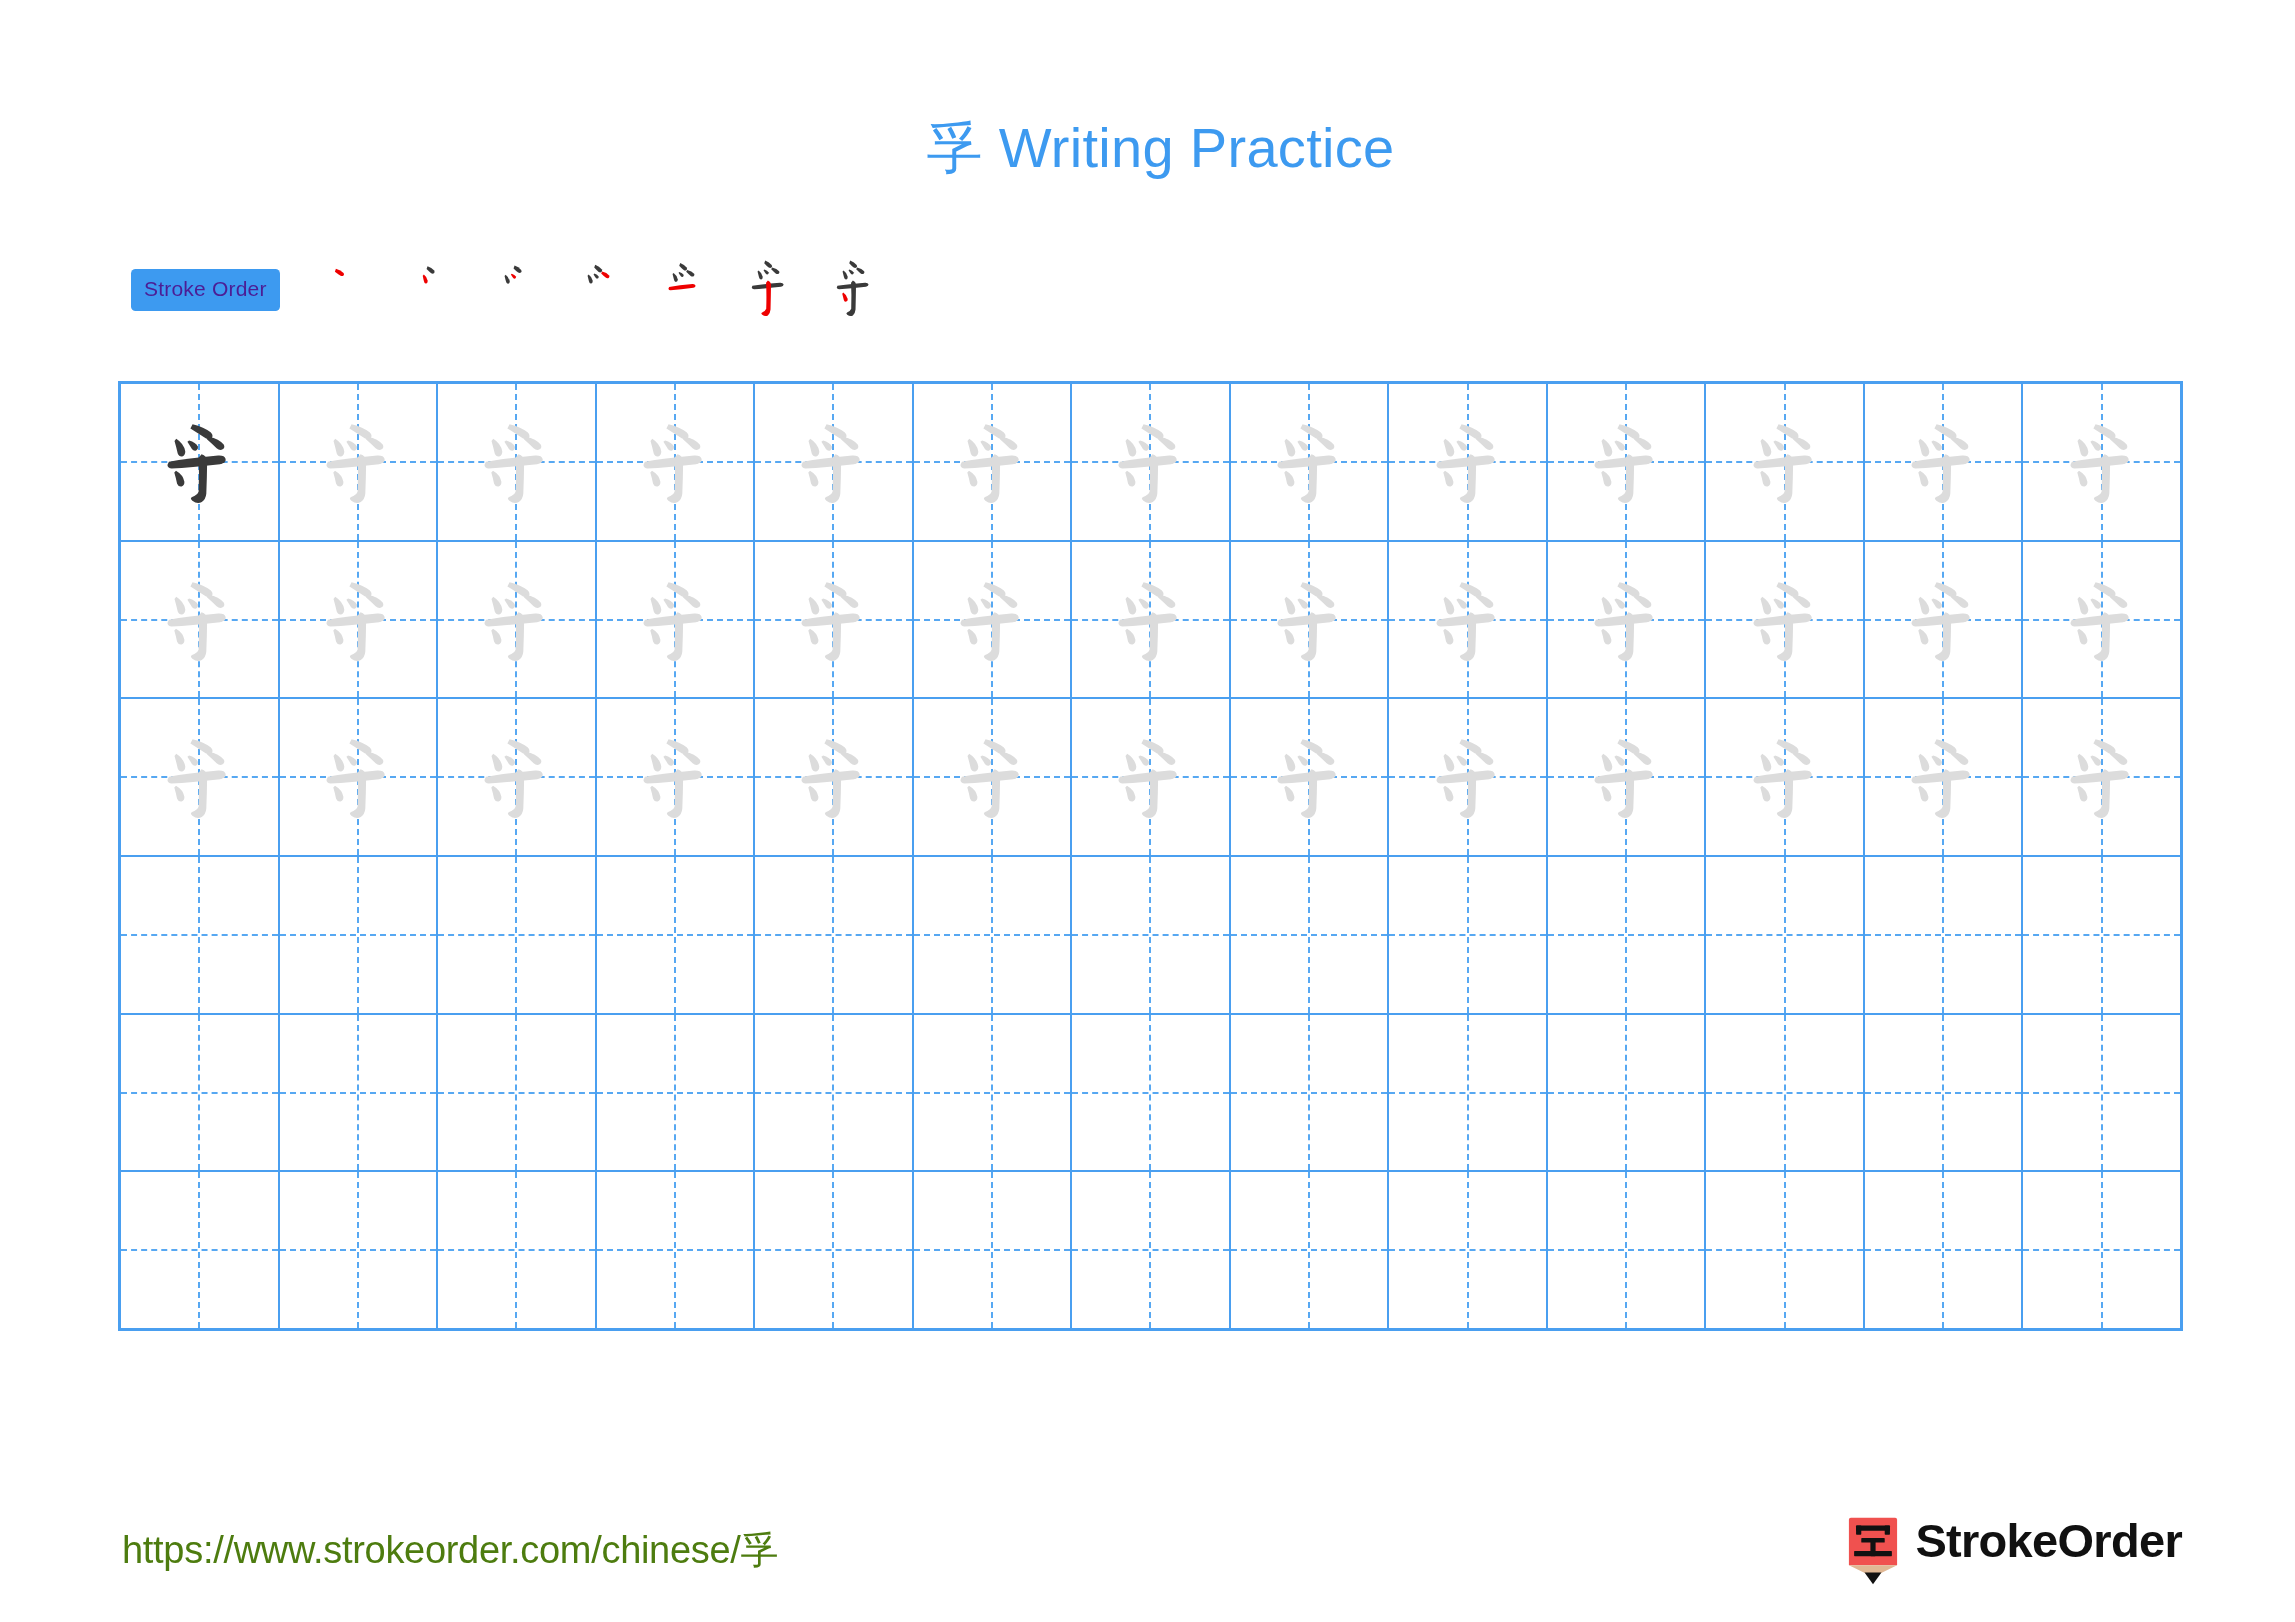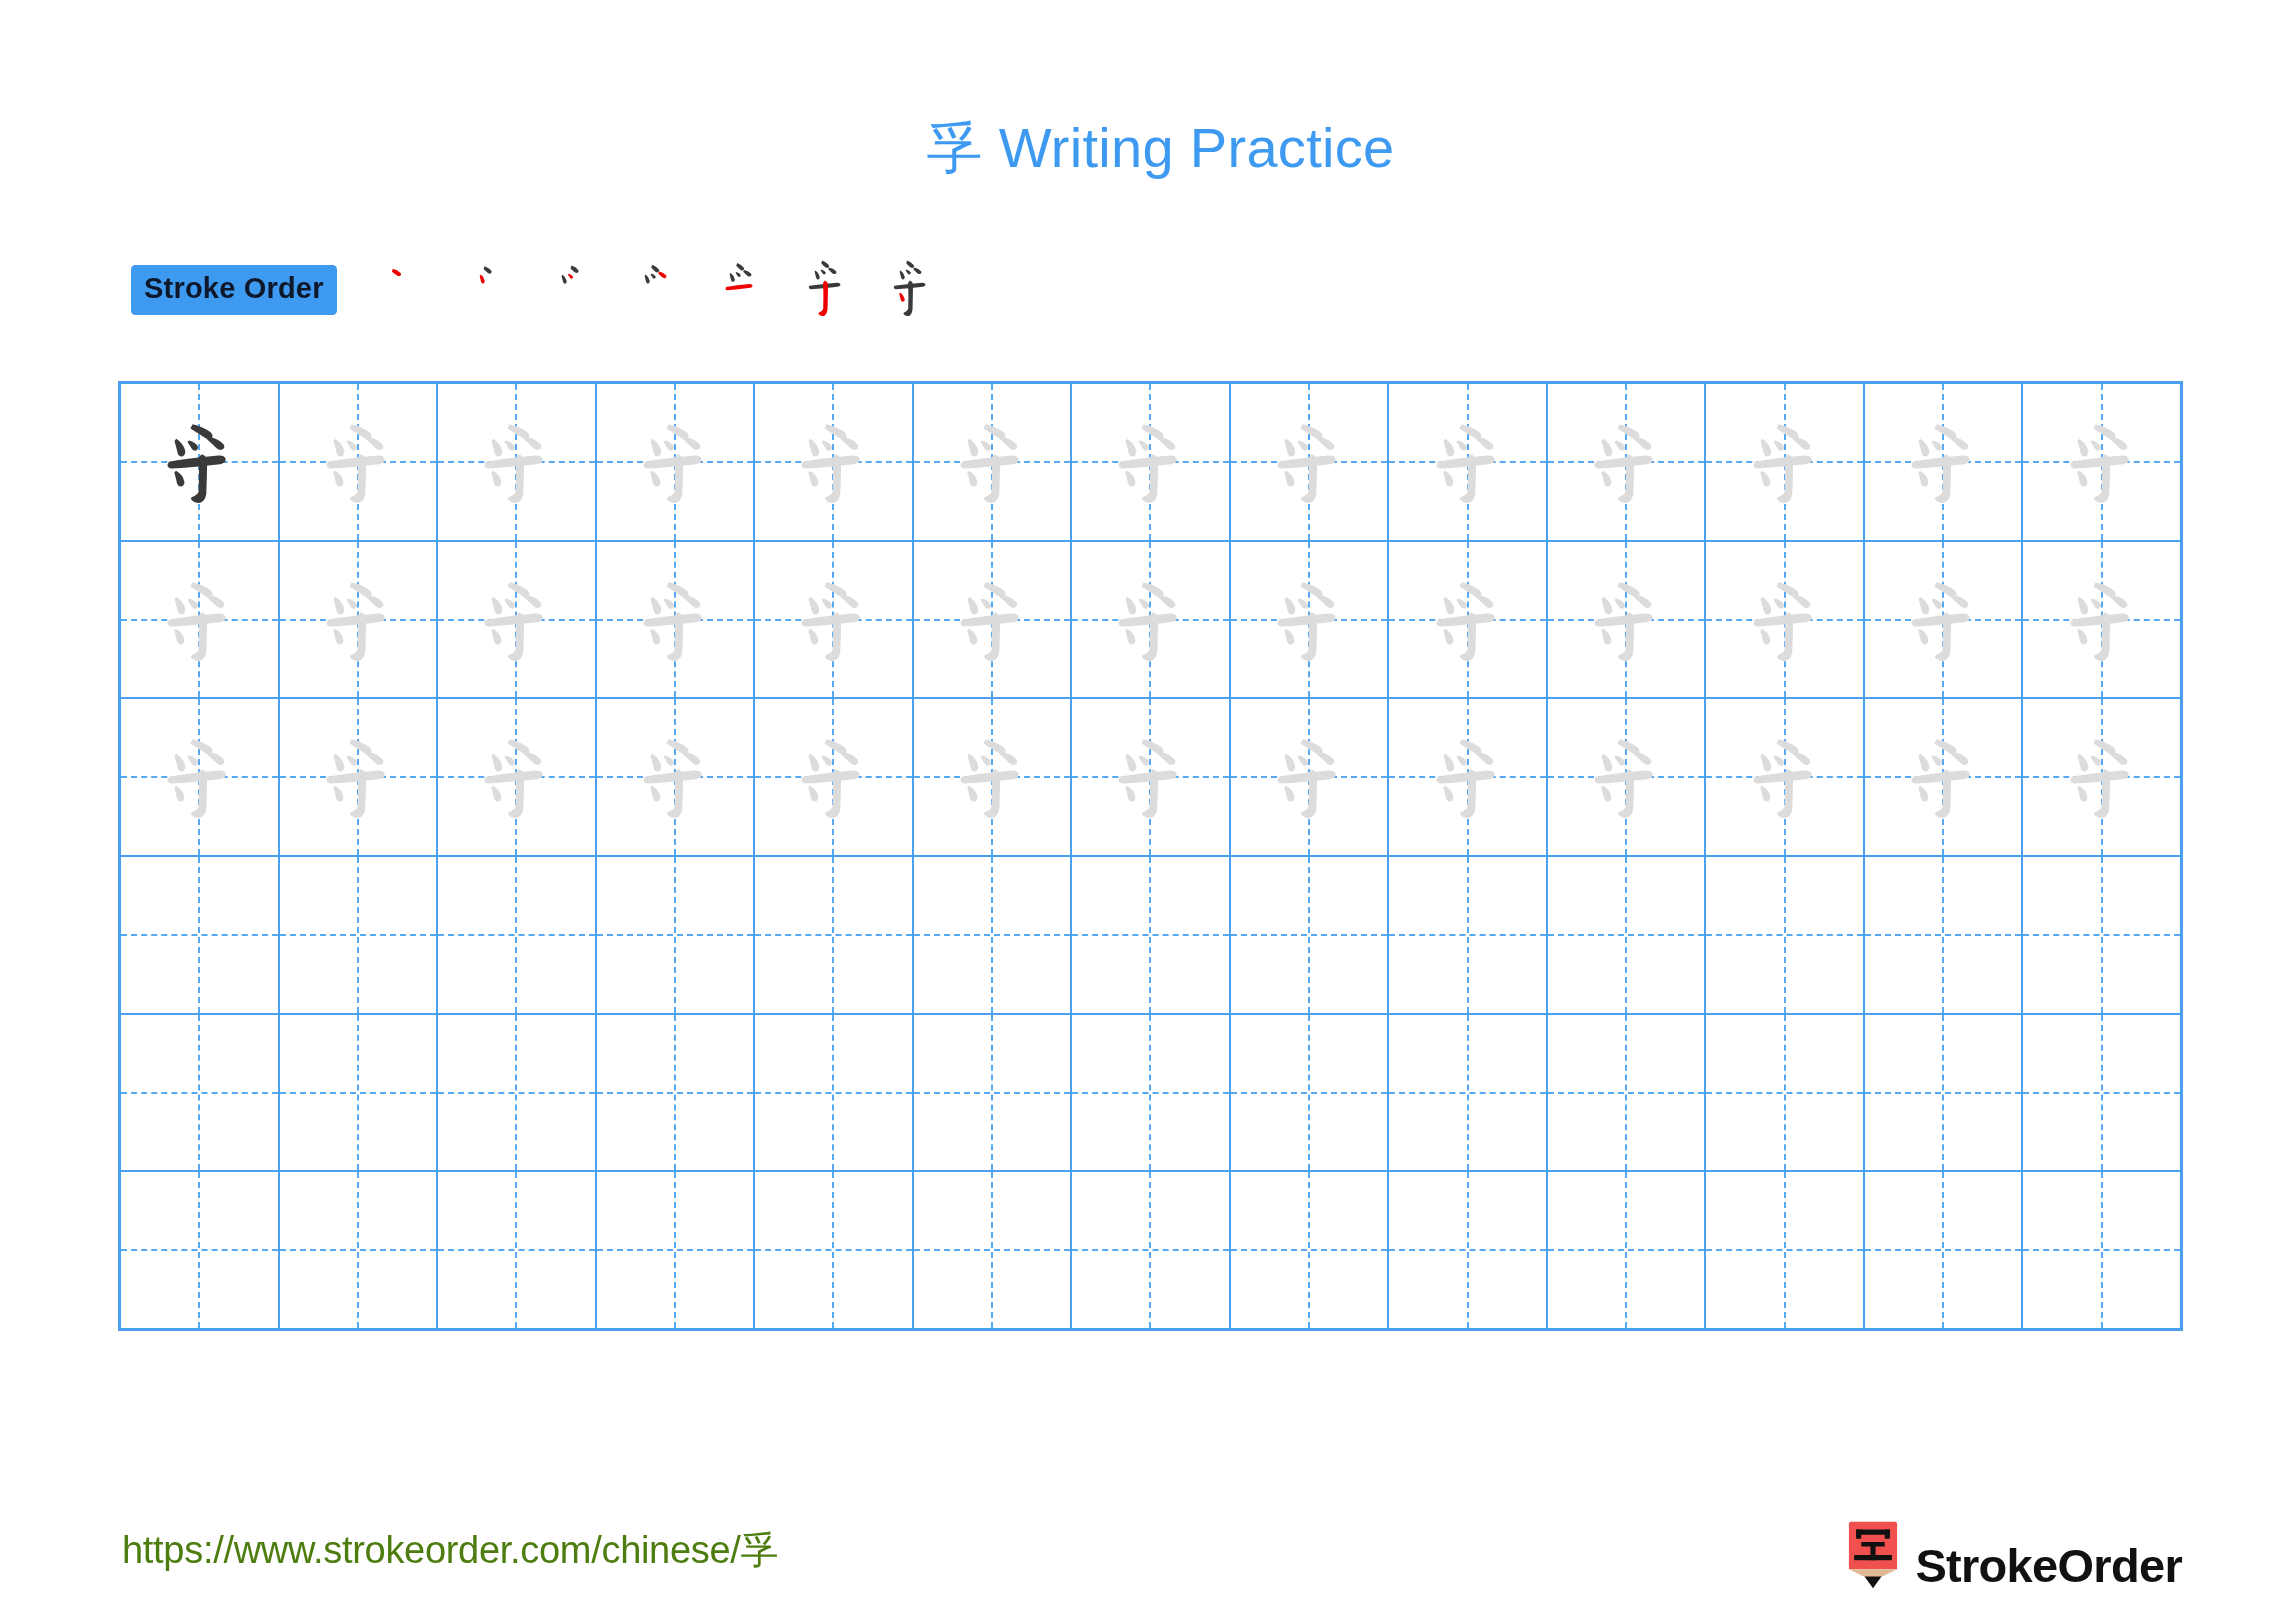--- a/index.html
+++ b/index.html
@@ -37,28 +37,27 @@
   .stroke-order-row {
     position: absolute;
     left: 131px;
     top: 254px;
     height: 72px;
     display: flex;
     align-items: center;
   }
   .stroke-order-badge {
     background: #3D9AF0;
-    color: #0f172a;
-    font-size: 29px;
+    color: #4c1d95;
+    font-size: 21px;
     line-height: 1;
     padding: 9.2px 13px 11.8px 13px;
     border-radius: 4.6px;
     white-space: nowrap;
     letter-spacing: 0.2px;
-    font-weight: bold;
   }
   .stroke-steps {
     display: flex;
     align-items: center;
     margin-left: 31px;
   }
   .stroke-step {
     width: 85px;
     height: 85px;
     position: relative;
@@ -150,21 +149,21 @@
   }
   .footer-url .url-char {
     font-family: "DejaVu Sans", sans-serif;
   }
 
   .brand {
     position: absolute;
     right: 113px;
     top: 1517px;
     display: flex;
-    align-items: flex-end;
+    align-items: flex-start;
     height: 72px;
   }
   .brand-mark {
     width: 56px;
     height: 68px;
     position: relative;
     margin-right: 14.4px;
     flex: 0 0 auto;
   }
   .brand-name {

